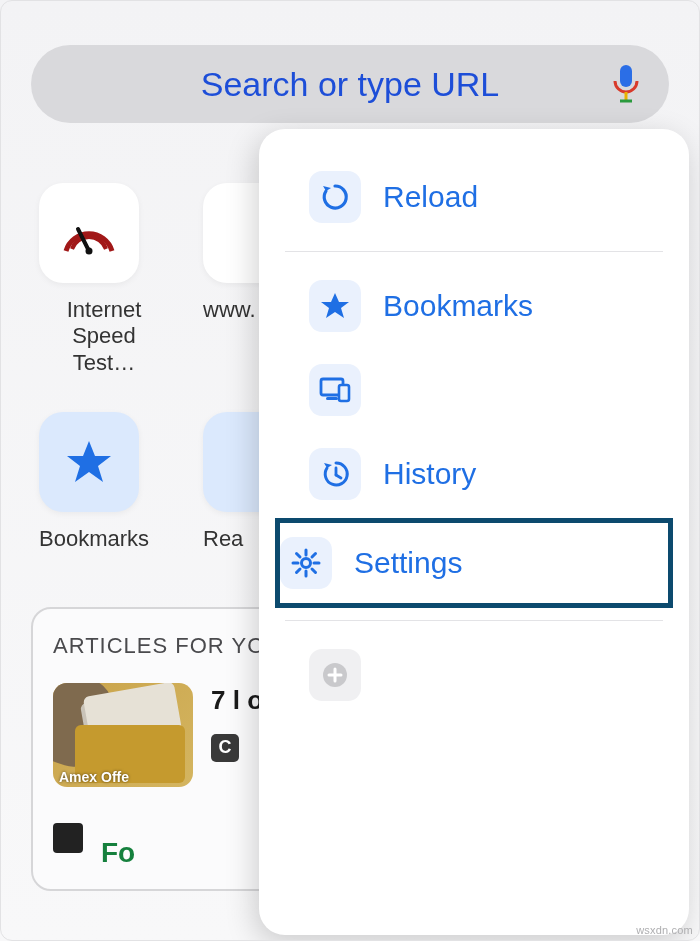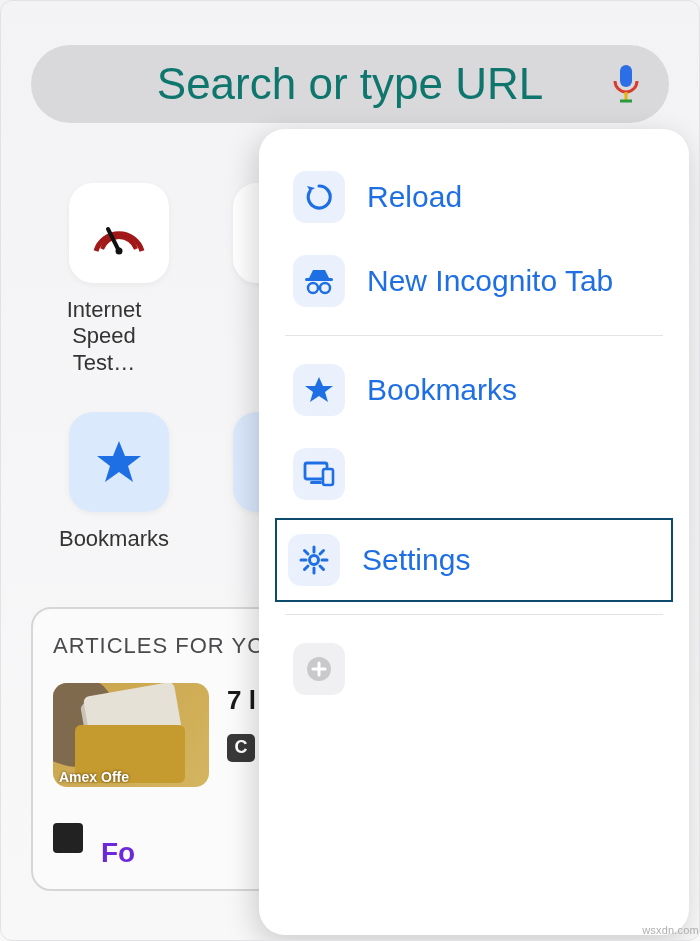--- a/index.html
+++ b/index.html
@@ -17,38 +17,38 @@
     margin: 44px 30px 0 30px;
     height: 78px;
     background: #d9d9dc;
     border-radius: 40px;
     display: flex;
     align-items: center;
     justify-content: center;
     position: relative;
   }
   .search-placeholder {
-    color: #0f766e;
-    font-size: 44px;
+    color: #1d4ed8;
+    font-size: 34px;
   }
   .mic-icon {
     position: absolute;
     right: 28px;
     top: 50%;
     transform: translateY(-50%);
   }
   .shortcuts {
     display: flex;
     gap: 34px;
     padding: 60px 38px 0 38px;
   }
   .shortcut {
     display: flex;
     flex-direction: column;
-    align-items: flex-end;
+    align-items: flex-start;
     width: 130px;
   }
   .shortcut .tile {
     width: 100px;
     height: 100px;
     background: #fff;
     border-radius: 24px;
     display: flex;
     align-items: center;
     justify-content: center;
@@ -76,21 +76,21 @@
     letter-spacing: 1px;
     color: #4a4a4d;
   }
   .article {
     display: flex;
     gap: 18px;
     margin-top: 24px;
     align-items: flex-start;
   }
   .article-thumb {
-    width: 156px;
+    width: 140px;
     height: 104px;
     border-radius: 14px;
     background: linear-gradient(135deg, #c9a34a, #d4b560);
     position: relative;
     overflow: hidden;
   }
   .thumb-hand {
     position: absolute;
     left: -22px; top: -8px;
     width: 80px; height: 90px;
@@ -137,66 +137,67 @@
     color: #fff;
     font-weight: 700;
     font-size: 18px;
     border-radius: 5px;
     margin-top: 16px;
   }
   .article2-title {
     font-size: 28px;
     font-weight: 700;
     margin-top: 20px;
-    color: #6d28d9;
+    color: #15803d;
   }
   
   .menu {
     position: absolute;
     right: 10px;
     top: 128px;
     width: 430px;
     height: 806px;
     background: #fff;
     border-radius: 26px;
     box-shadow: -4px 8px 30px rgba(0,0,0,0.18);
     padding: 26px 0 0 0;
   }
   .menu-item {
     display: flex;
     align-items: center;
     gap: 22px;
     padding: 16px 34px;
     font-size: 30px;
     color: #1f6fe4;
+    margin-left: 16px;
   }
   .menu-item.disabled { color: #9c9ca0; }
   .menu-item .icon-box {
     width: 52px; height: 52px;
     border-radius: 13px;
     background: #eaf1fd;
     display: flex;
     align-items: center;
     justify-content: center;
     flex-shrink: 0;
   }
   .menu-item.disabled .icon-box { background: #f0f0f2; }
   .menu-divider {
     height: 1px;
     background: #e3e3e6;
     margin: 12px 26px;
   }
   .settings-highlight {
-    border: 2px solid #0c4a6e;
+    border: 5px solid #0c4a6e;
     margin: 2px 16px;
-    padding: 14px 11px;
+    padding: 14px 0;
   }
   .watermark {
     position: absolute;
-    right: 0;
+    right: 6px;
     bottom: 4px;
     font-size: 11px;
     color: #aeaeb0;
     letter-spacing: 0.2px;
   }
   svg { display: block; }
 </style>
 </head>
 <body>
 
@@ -276,34 +277,20 @@
     <div class="icon-box">
         <span>
       <svg width="30" height="30" viewBox="0 0 30 30">
             <path d="M15 4 A11 11 0 1 1 6 9" fill="none" stroke="#1f6fe4" stroke-width="3.2" stroke-linecap="round"></path>
             <path d="M3 4 L6 9 L11 6 Z" fill="#1f6fe4"></path>
           </svg>
     </span>
       </div>
     <span>Reload</span>
   </div>
-  <div class="menu-item">
-    <div class="icon-box">
-        <span>
-      <svg width="32" height="30" viewBox="0 0 32 30">
-            <path d="M6 12 L10 4 L22 4 L26 12 Z" fill="#1f6fe4"></path>
-            <rect x="2" y="12" width="28" height="3" rx="1.5" fill="#1f6fe4"></rect>
-            <circle cx="10" cy="22" r="5" fill="none" stroke="#1f6fe4" stroke-width="2.5"></circle>
-            <circle cx="22" cy="22" r="5" fill="none" stroke="#1f6fe4" stroke-width="2.5"></circle>
-            <line x1="15" y1="22" x2="17" y2="22" stroke="#1f6fe4" stroke-width="2.5"></line>
-          </svg>
-    </span>
-      </div>
-    <span>New Incognito Tab</span>
-  </div>
 
   <div class="menu-divider"></div>
 
   <div class="menu-item">
     <div class="icon-box">
         <span>
       <svg width="30" height="30" viewBox="0 0 30 30">
             <path d="M15 2 L19 11 L29 11 L21 17 L24 27 L15 21 L6 27 L9 17 L1 11 L11 11 Z" fill="#1f6fe4"></path>
           </svg>
     </span>
@@ -313,20 +300,33 @@
   <div class="menu-item">
     <div class="icon-box">
         <span>
       <svg width="32" height="26" viewBox="0 0 32 26">
             <rect x="2" y="2" width="22" height="16" rx="2" fill="none" stroke="#1f6fe4" stroke-width="2.8"></rect>
             <rect x="7" y="20" width="12" height="3" rx="1.5" fill="#1f6fe4"></rect>
             <rect x="20" y="8" width="10" height="16" rx="2" fill="#eaf1fd" stroke="#1f6fe4" stroke-width="2.6"></rect>
           </svg>
     </span>
       </div>
+  </div>
+  <div class="menu-item">
+    <div class="icon-box">
+        <span>
+      <svg width="30" height="30" viewBox="0 0 30 30">
+            <path d="M16 4 A11 11 0 1 1 7 9" fill="none" stroke="#1f6fe4" stroke-width="3" stroke-linecap="round"></path>
+            <path d="M4 4 L7 9 L12 6 Z" fill="#1f6fe4"></path>
+            <line x1="16" y1="9" x2="16" y2="16" stroke="#1f6fe4" stroke-width="2.8" stroke-linecap="round"></line>
+            <line x1="16" y1="16" x2="21" y2="19" stroke="#1f6fe4" stroke-width="2.8" stroke-linecap="round"></line>
+          </svg>
+    </span>
+      </div>
+    <span>History</span>
   </div>
   <div class="menu-item settings-highlight">
     <div class="icon-box">
         <span>
       <svg width="30" height="30" viewBox="0 0 30 30">
             <circle cx="15" cy="15" r="4.5" fill="none" stroke="#1f6fe4" stroke-width="3"></circle>
             <g stroke="#1f6fe4" stroke-width="3" stroke-linecap="round">
               <line x1="15" y1="2" x2="15" y2="7"></line>
               <line x1="15" y1="23" x2="15" y2="28"></line>
               <line x1="2" y1="15" x2="7" y2="15"></line>

